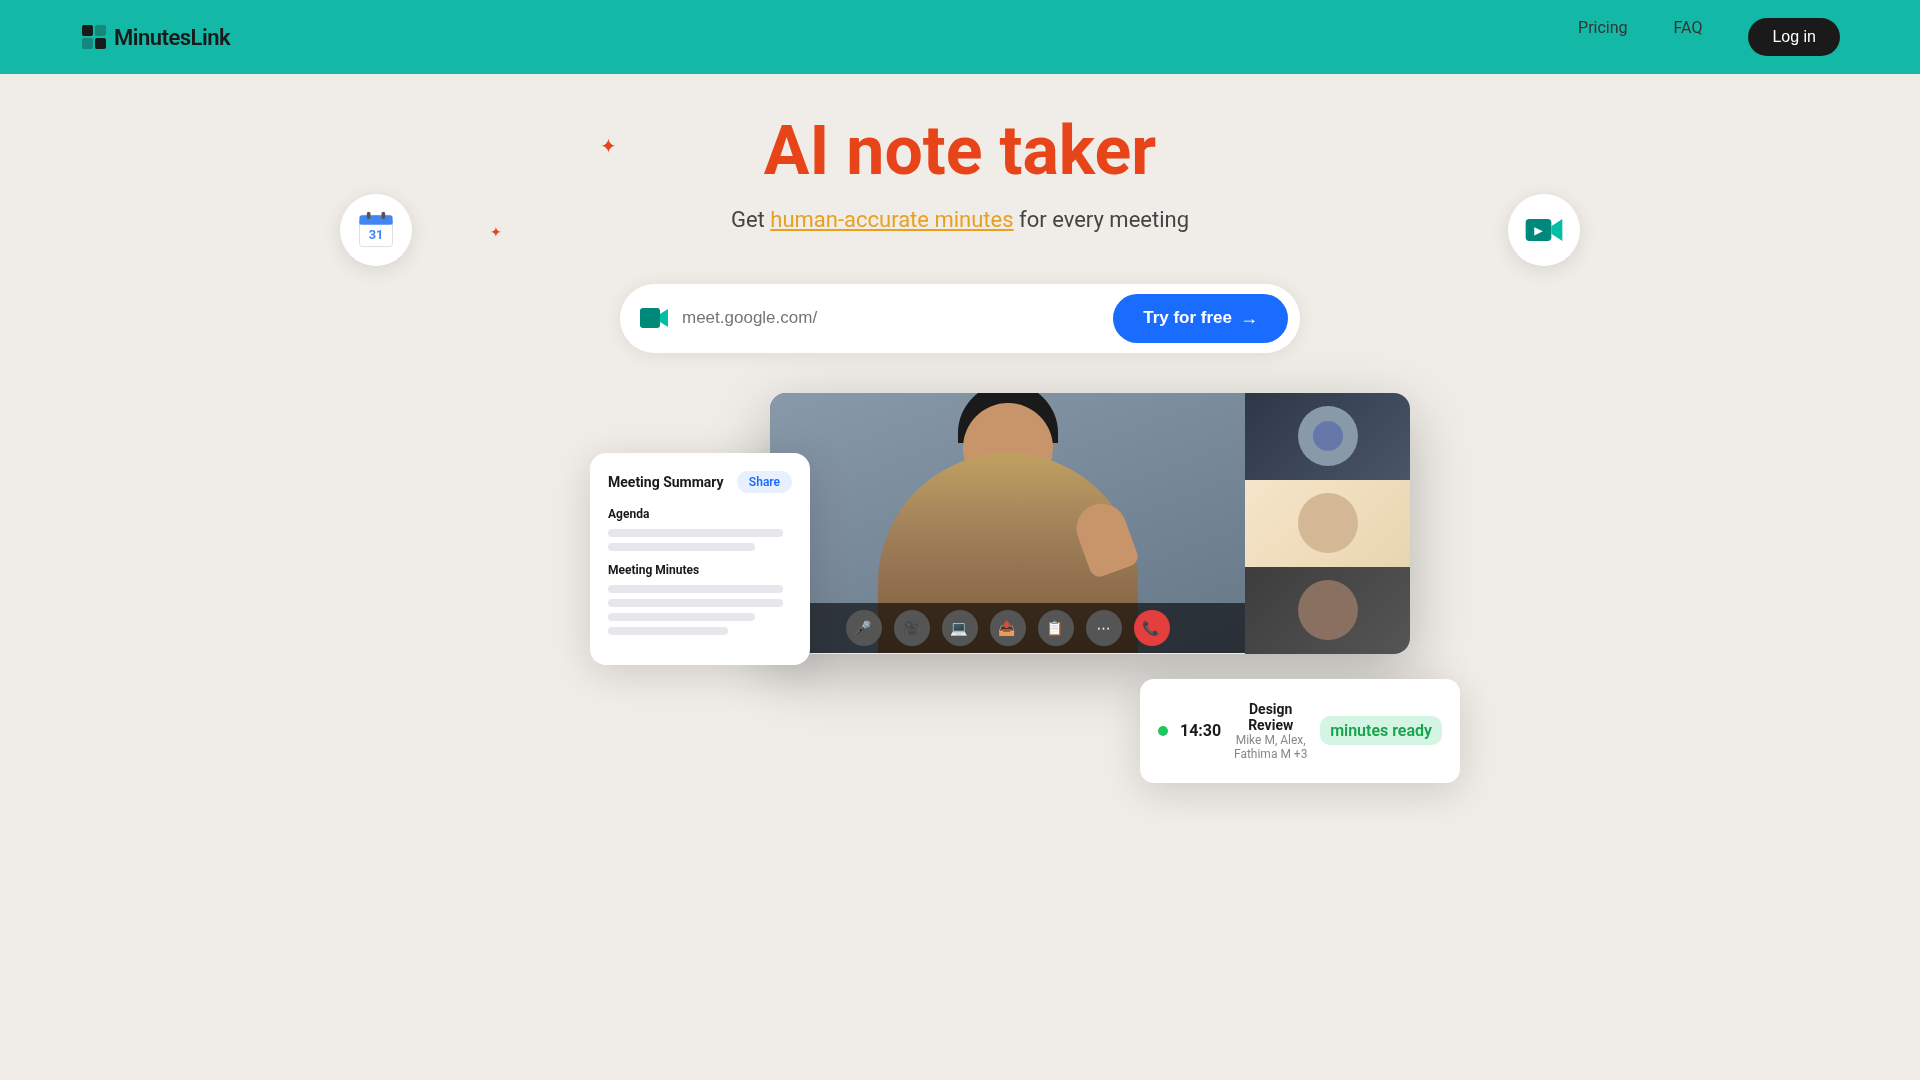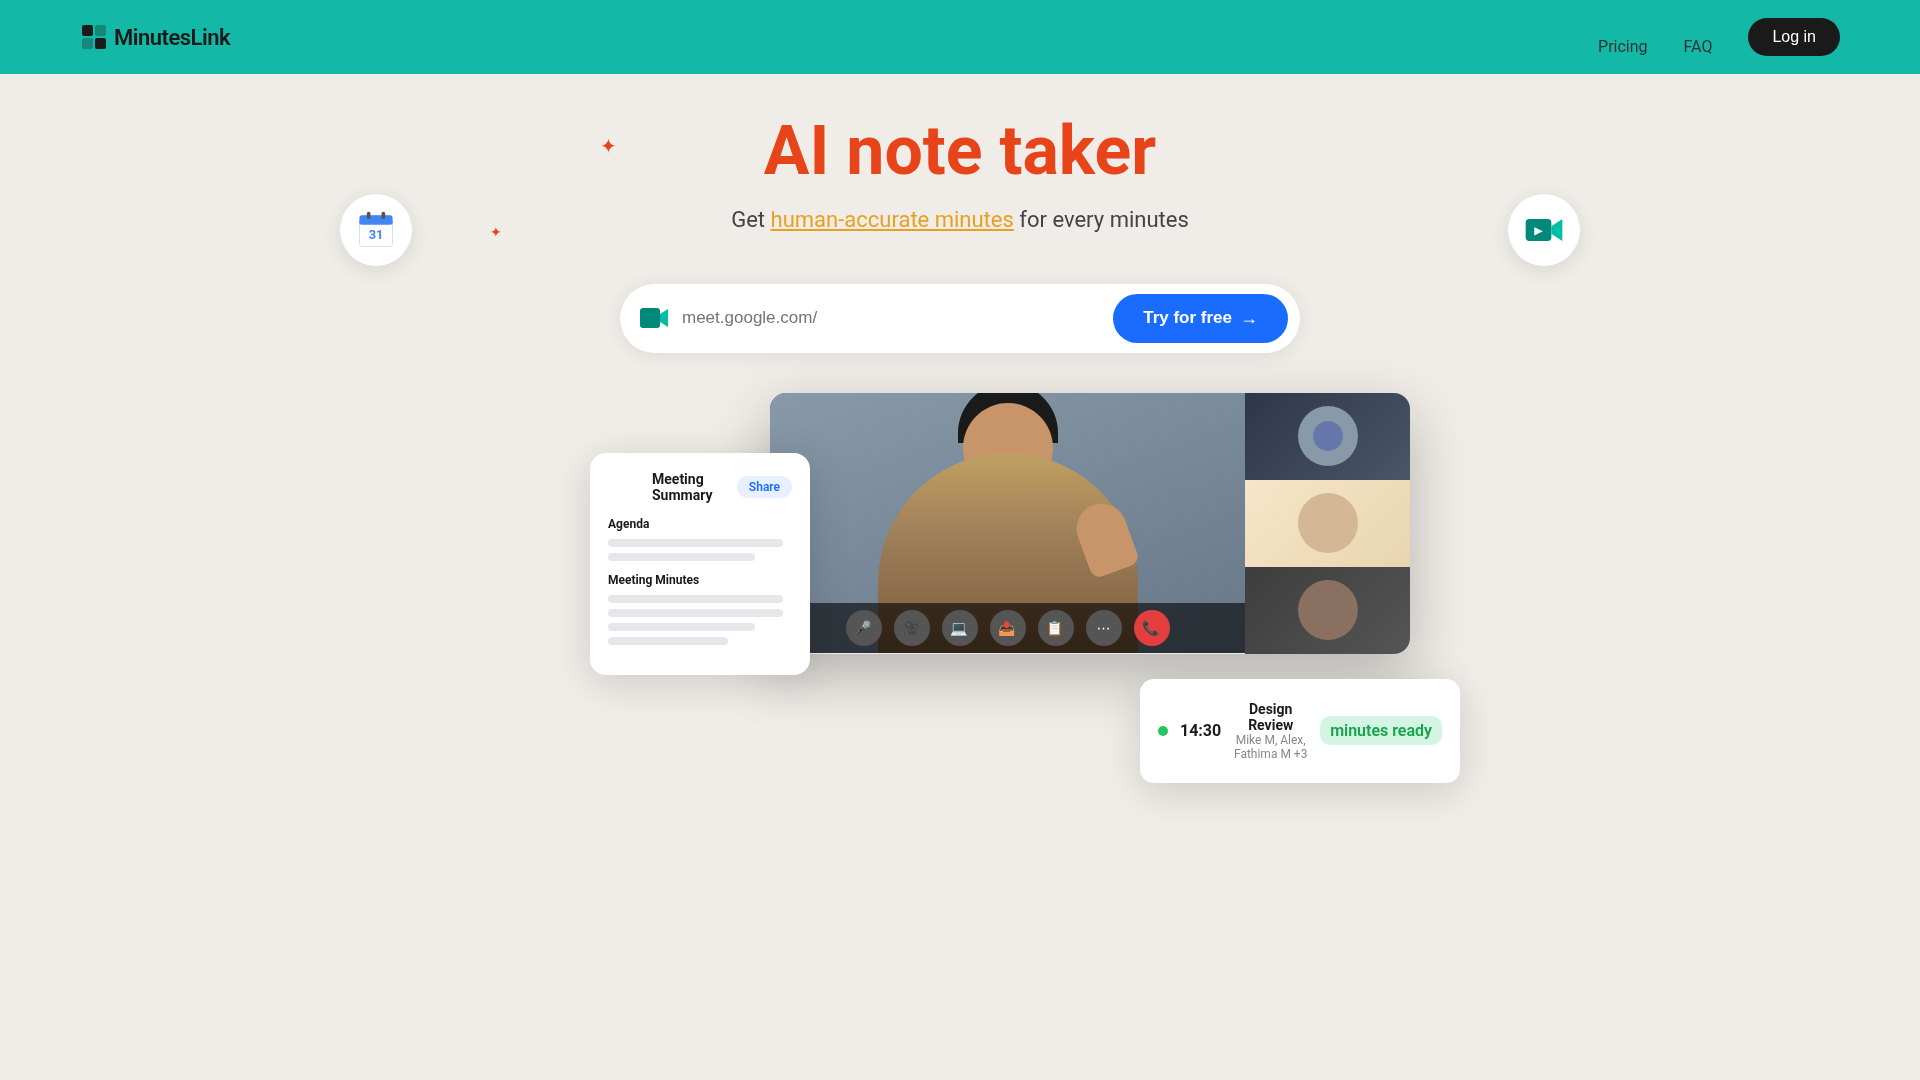--- a/index.html
+++ b/index.html
@@ -23,22 +23,22 @@
       display: flex;
       align-items: center;
       gap: 6px;
       font-size: 22px;
       font-weight: 600;
       color: #1a1a1a;
       letter-spacing: -0.5px;
     }
     .nav-links {
       display: flex;
-      align-items: flex-end;
-      gap: 36px;
+      align-items: flex-start;
+      gap: 46px;
     }
     .nav-link {
       font-size: 16px;
       color: #333;
       text-decoration: none;
       cursor: pointer;
     }
     .nav-login {
       background: #1a1a1a;
       color: #fff;
@@ -224,21 +224,20 @@
     .card-header {
       display: flex;
       align-items: center;
       justify-content: space-between;
       margin-bottom: 14px;
     }
     .card-title {
       font-size: 14px;
       font-weight: 700;
       color: #1a1a1a;
-      margin-left: 44px;
     }
     .share-badge {
       background: #e8f0ff;
       color: #1a6cff;
       font-size: 12px;
       font-weight: 600;
       padding: 4px 12px;
       border-radius: 12px;
     }
     .card-section-title {
@@ -392,21 +391,21 @@
       <rect x="4" y="12" width="28" height="24" rx="4" fill="#00897b"></rect>
       <polygon points="32,20 44,12 44,36 32,28" fill="#00bfa5"></polygon>
       <text x="18" y="28" text-anchor="middle" font-size="11" font-weight="bold" fill="white">▶</text>
     </svg>
   </div>
 
   <h1 class="hero-title">
     <span class="orange">AI note taker</span><br>
   </h1>
   <p class="hero-subtitle">
-    <span>Get </span><span class="highlight">human-accurate minutes</span><span> for every minutes</span>
+    <span>Get </span><span class="highlight">human-accurate minutes</span><span> for every meeting</span>
   </p>
 </section>
 
 <div class="search-bar-wrap">
   <div class="search-bar">
     <svg class="search-bar-icon" viewBox="0 0 32 32">
       <rect x="2" y="6" width="20" height="20" rx="3" fill="#00897b"></rect>
       <polygon points="22,12 30,7 30,25 22,20" fill="#00bfa5"></polygon>
     </svg>
     <input class="search-input" type="text" placeholder="meet.google.com/" style="">

